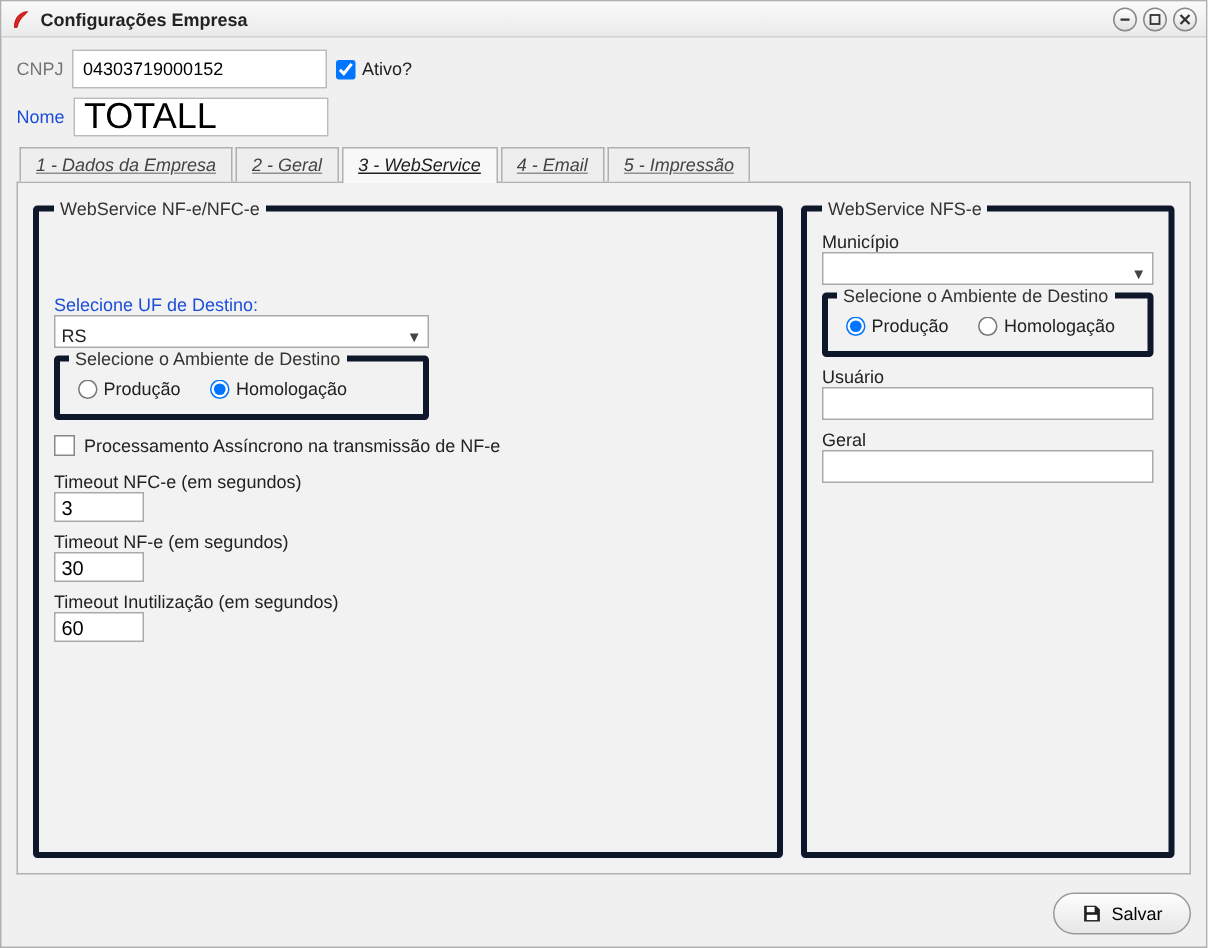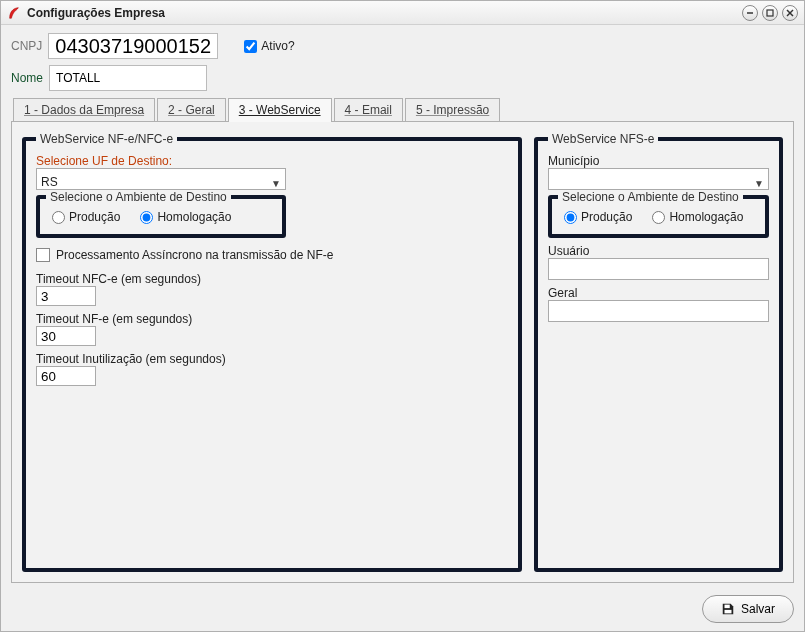--- a/index.html
+++ b/index.html
@@ -55,46 +55,47 @@
   }
   .toprow {
     display: flex;
     align-items: center;
     gap: 6px;
     margin-bottom: 6px;
   }
   .lbl { color:#777; }
   .field-big {
     height: 26px;
-    font-size: 20px;
+    font-size: 12px;
     padding: 0 6px;
     border: 1px solid #bbb;
     background: #fff;
   }
   .cnpj { width: 170px; }
-  .nome { width: 158px; font-size:12px; }
-  .checkpair { display:flex; align-items:center; gap:4px; margin-left:20px;}
+  .nome { width: 170px; font-size:24px; }
+  .checkpair { display:flex; align-items:center; gap:4px; margin-left:0;}
   input[type=checkbox], input[type=radio]{ margin:0; }
   .tabs {
     display: flex;
     align-items: flex-end;
     gap: 2px;
     border-bottom: 1px solid #b0b0b0;
     padding-left: 2px;
   }
   .tab {
     padding: 4px 10px;
     border: 1px solid #b0b0b0;
     border-bottom: none;
     background: #eee;
     cursor: pointer;
     font-size: 12px;
     color: #444;
     text-decoration: underline;
     text-decoration-color: rgba(0,0,0,0.4);
+    font-style: italic;
   }
   .tab.active {
     background: #f8f8f8;
     color: #222;
     position: relative;
     top: 1px;
     padding-bottom: 5px;
     text-decoration: underline;
   }
   .tabbody {
@@ -138,21 +139,21 @@
     background: linear-gradient(#fdfdfd,#e6e6e6);
     display:flex; align-items:center; gap:6px;
     cursor:pointer;
     font-size:12px;
   }
   .btn .ico { width:14px; height:14px; }
   .chk {
     width:14px; height:14px; border:1px solid #888; background:#fff; display:inline-block;
   }
   .spacer6{height:6px;}
-  .muted{color:#c2410c;}
+  .muted{color:#1d4ed8;margin-top:42px;}
 </style>
 </head>
 <body>
 
 <div class="window">
   <div class="titlebar">
     <svg class="logo" viewBox="0 0 16 16">
       <path d="M3 14 C 3 4, 10 2, 13 2 C 11 5, 7 6, 5 14 Z" fill="#d22" stroke="#a00" stroke-width="0.6"></path>
     </svg>
     <span class="title">Configurações Empresa</span>
@@ -177,21 +178,21 @@
   <div class="content">
     <div class="toprow">
       <span class="lbl">CNPJ</span>
       <input class="field-big cnpj" value="04303719000152" style="">
       <label class="checkpair">
         <input type="checkbox" checked="" style="">
         <span>Ativo?</span>
       </label>
     </div>
     <div class="toprow">
-      <span class="lbl" style="color:#14532d">Nome</span>
+      <span class="lbl" style="color:#1d4ed8">Nome</span>
       <input class="field-big nome" value="TOTALL" style="">
     </div>
 
     <div class="tabs">
       <div class="tab">1 - Dados da Empresa</div>
       <div class="tab">2 - Geral</div>
       <div class="tab active">3 - WebService</div>
       <div class="tab">4 - Email</div>
       <div class="tab">5 - Impressão</div>
     </div>

